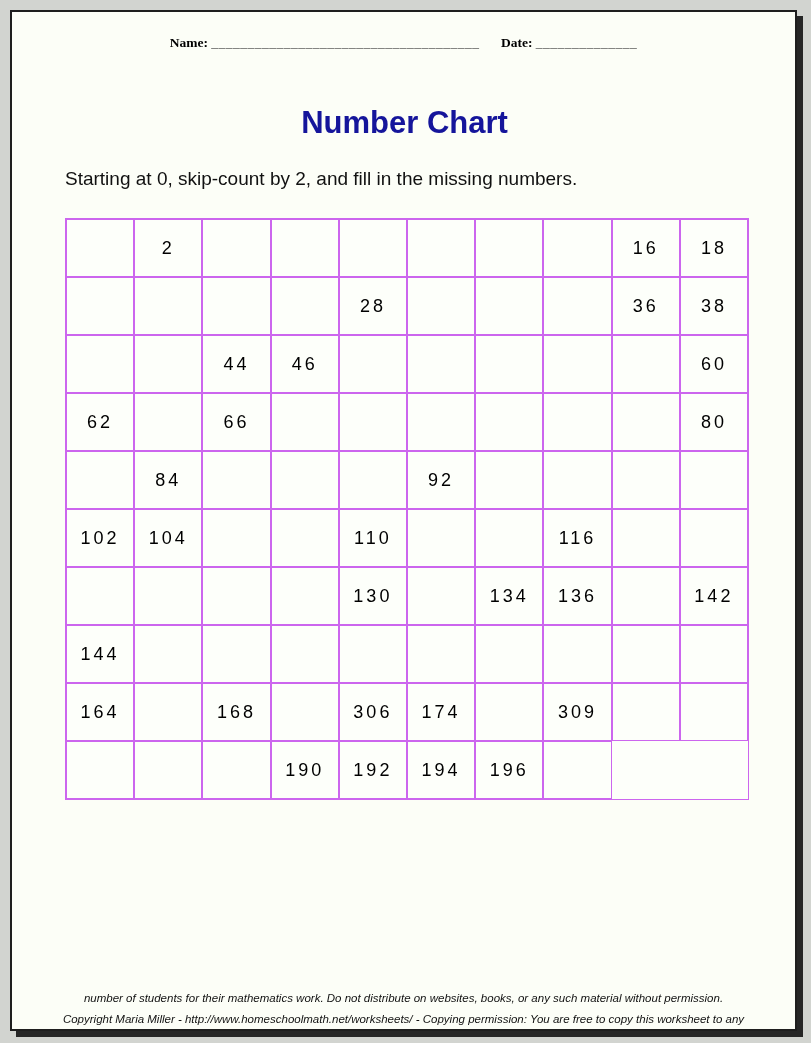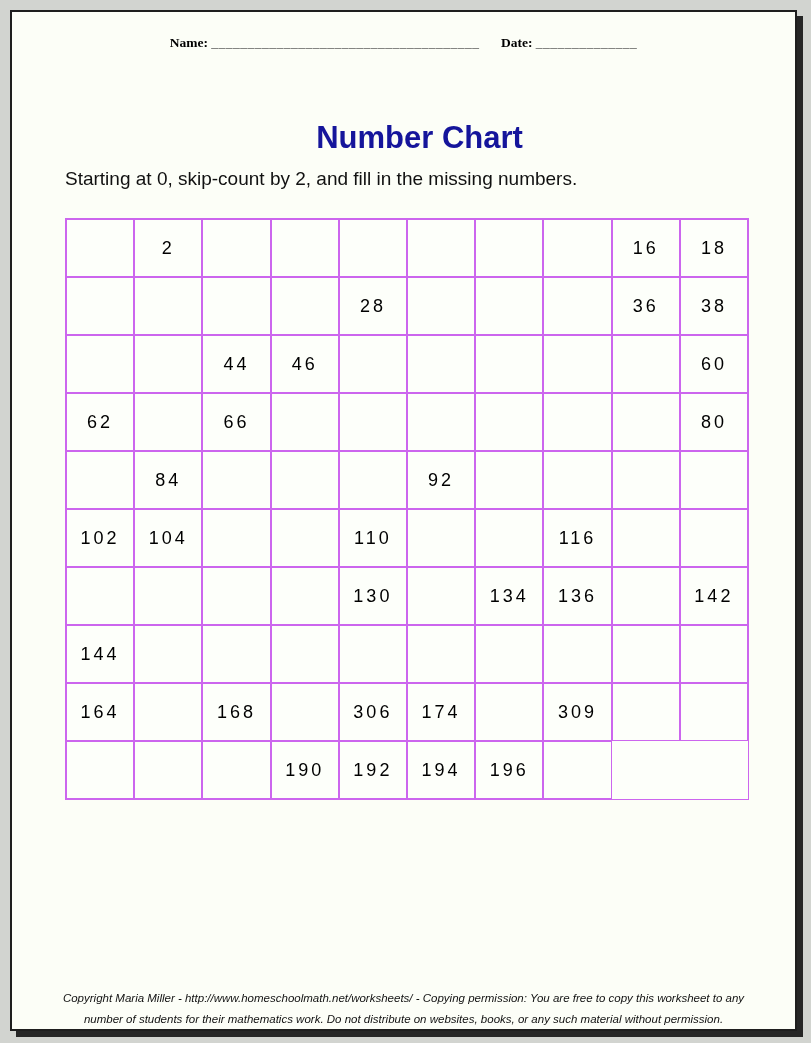--- a/index.html
+++ b/index.html
@@ -38,21 +38,21 @@
   .date-group { margin-left: 18px; }
   .worksheet-title {
     position: absolute;
     top: 92px;
     left: 0;
     width: 100%;
     text-align: center;
     font-size: 31px;
     font-weight: bold;
     color: #15159b;
-    margin: 16px;
+    margin: 1px;
   }
   .instruction {
     position: absolute;
     top: 156px;
     left: 53px;
     font-size: 19px;
     color: #111;
   }
   .number-grid {
     position: absolute;
@@ -200,17 +200,17 @@
       <div class="cell"></div>
       <div class="cell"></div>
       <div class="cell">190</div>
       <div class="cell">192</div>
       <div class="cell">194</div>
       <div class="cell">196</div>
       <div class="cell"></div>
     </div>
 
   <div class="footer">
+    <div>number of students for their mathematics work. Do not distribute on websites, books, or any such material without permission.</div>
     <div>Copyright Maria Miller - http://www.homeschoolmath.net/worksheets/ - Copying permission: You are free to copy this worksheet to any</div>
-    <div>number of students for their mathematics work. Do not distribute on websites, books, or any such material without permission.</div>
   </div>
 
 </div>
 
 </body></html>

